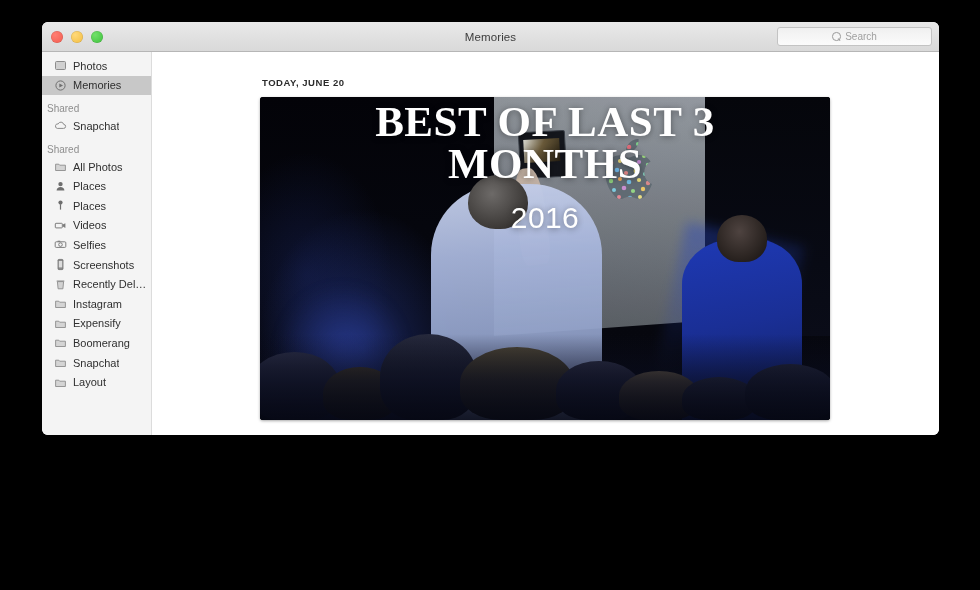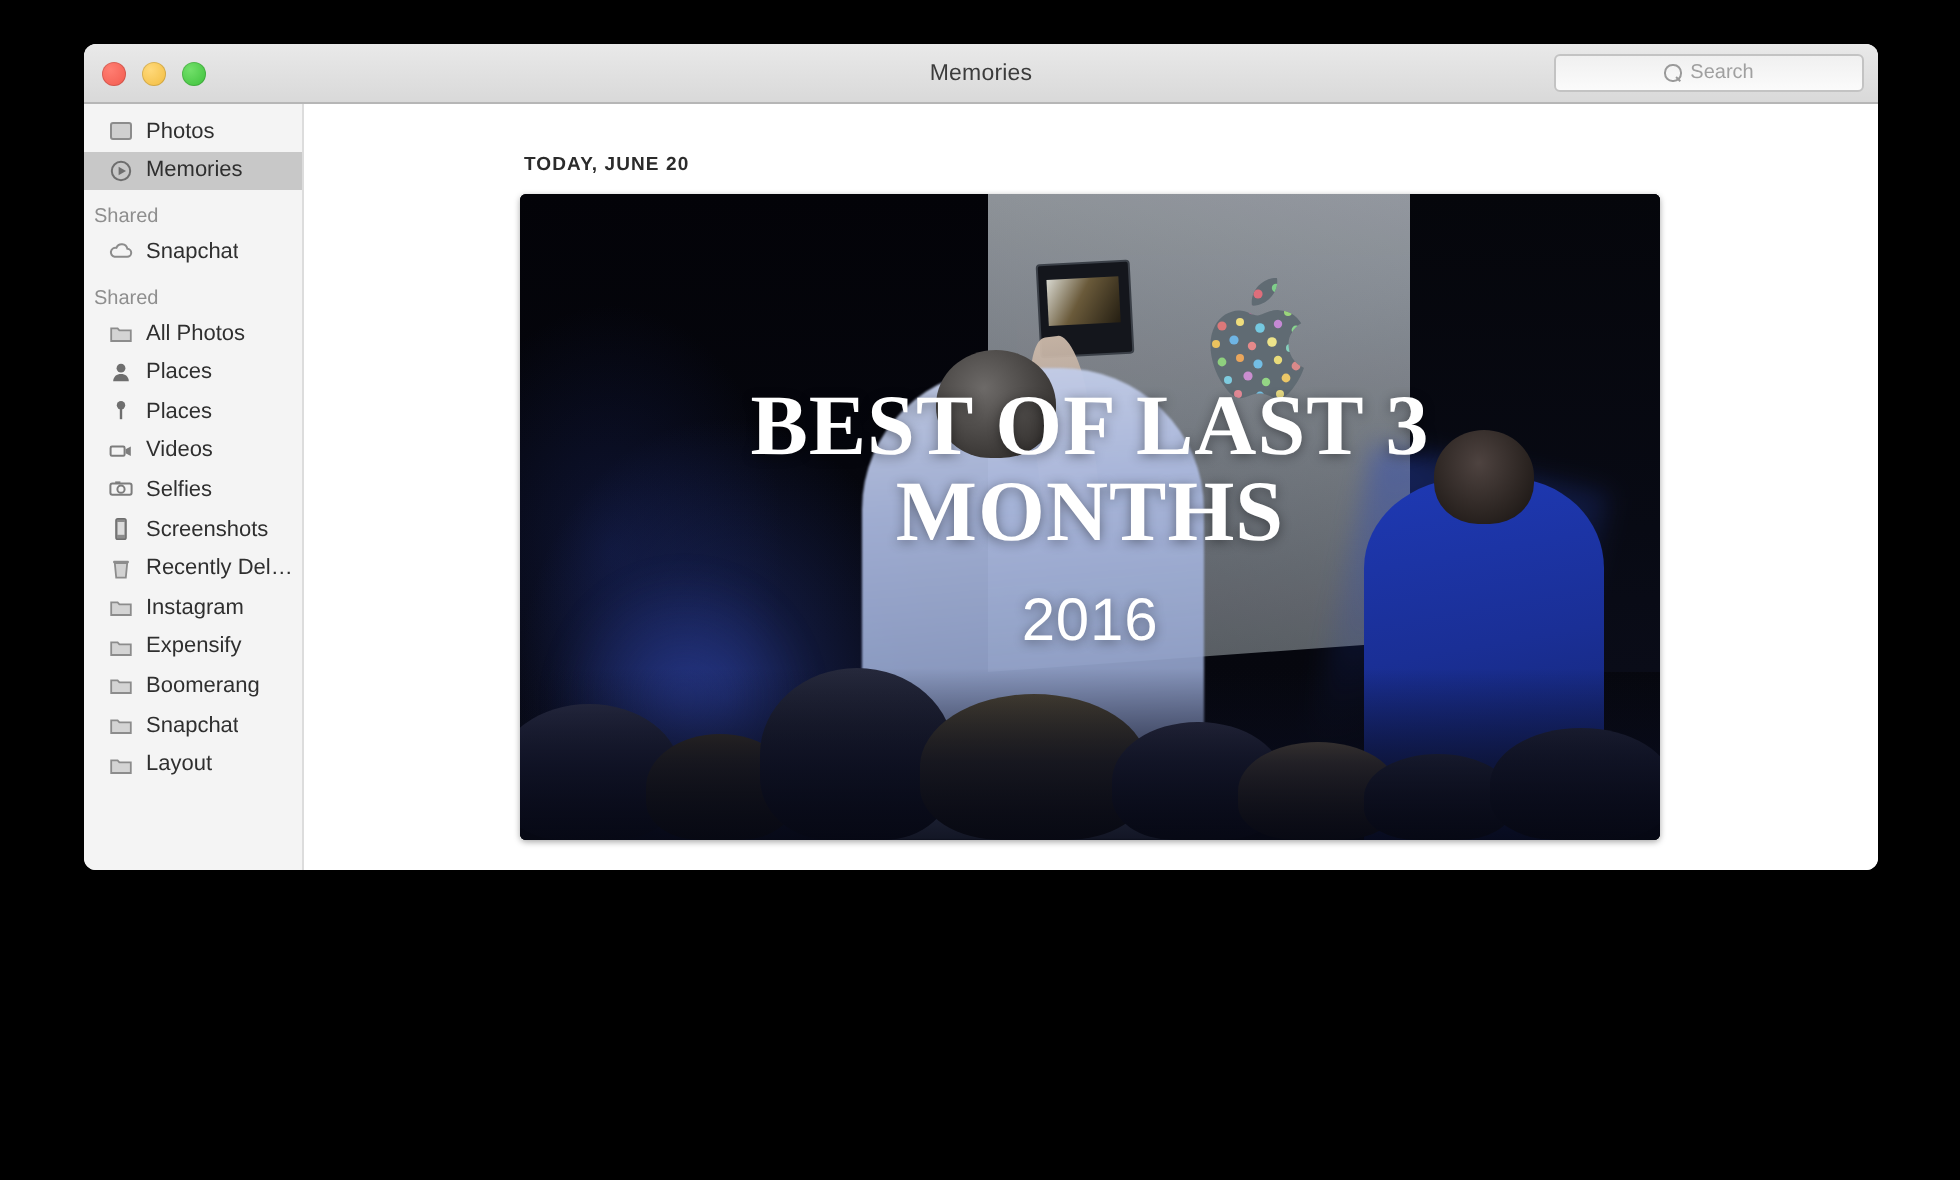--- a/index.html
+++ b/index.html
@@ -316,21 +316,21 @@
     background: linear-gradient(180deg, rgba(8,10,24,0) 0%, rgba(9,12,30,0.65) 55%, rgba(6,8,20,0.88) 100%);
   }
 
   
   #memory-overlay {
     position: absolute;
     inset: 0;
     display: flex;
     flex-direction: column;
     align-items: center;
-    justify-content: center;
+    justify-content: flex-start;
     text-shadow: 0 1px 6px rgba(0,0,0,0.42);
     pointer-events: none;
   }
   #memory-title {
     font-family: "Liberation Serif", "DejaVu Serif", serif;
     font-weight: bold;
     font-size: 43px;
     line-height: 0.98;
     color: #ffffff;
     text-align: center;

